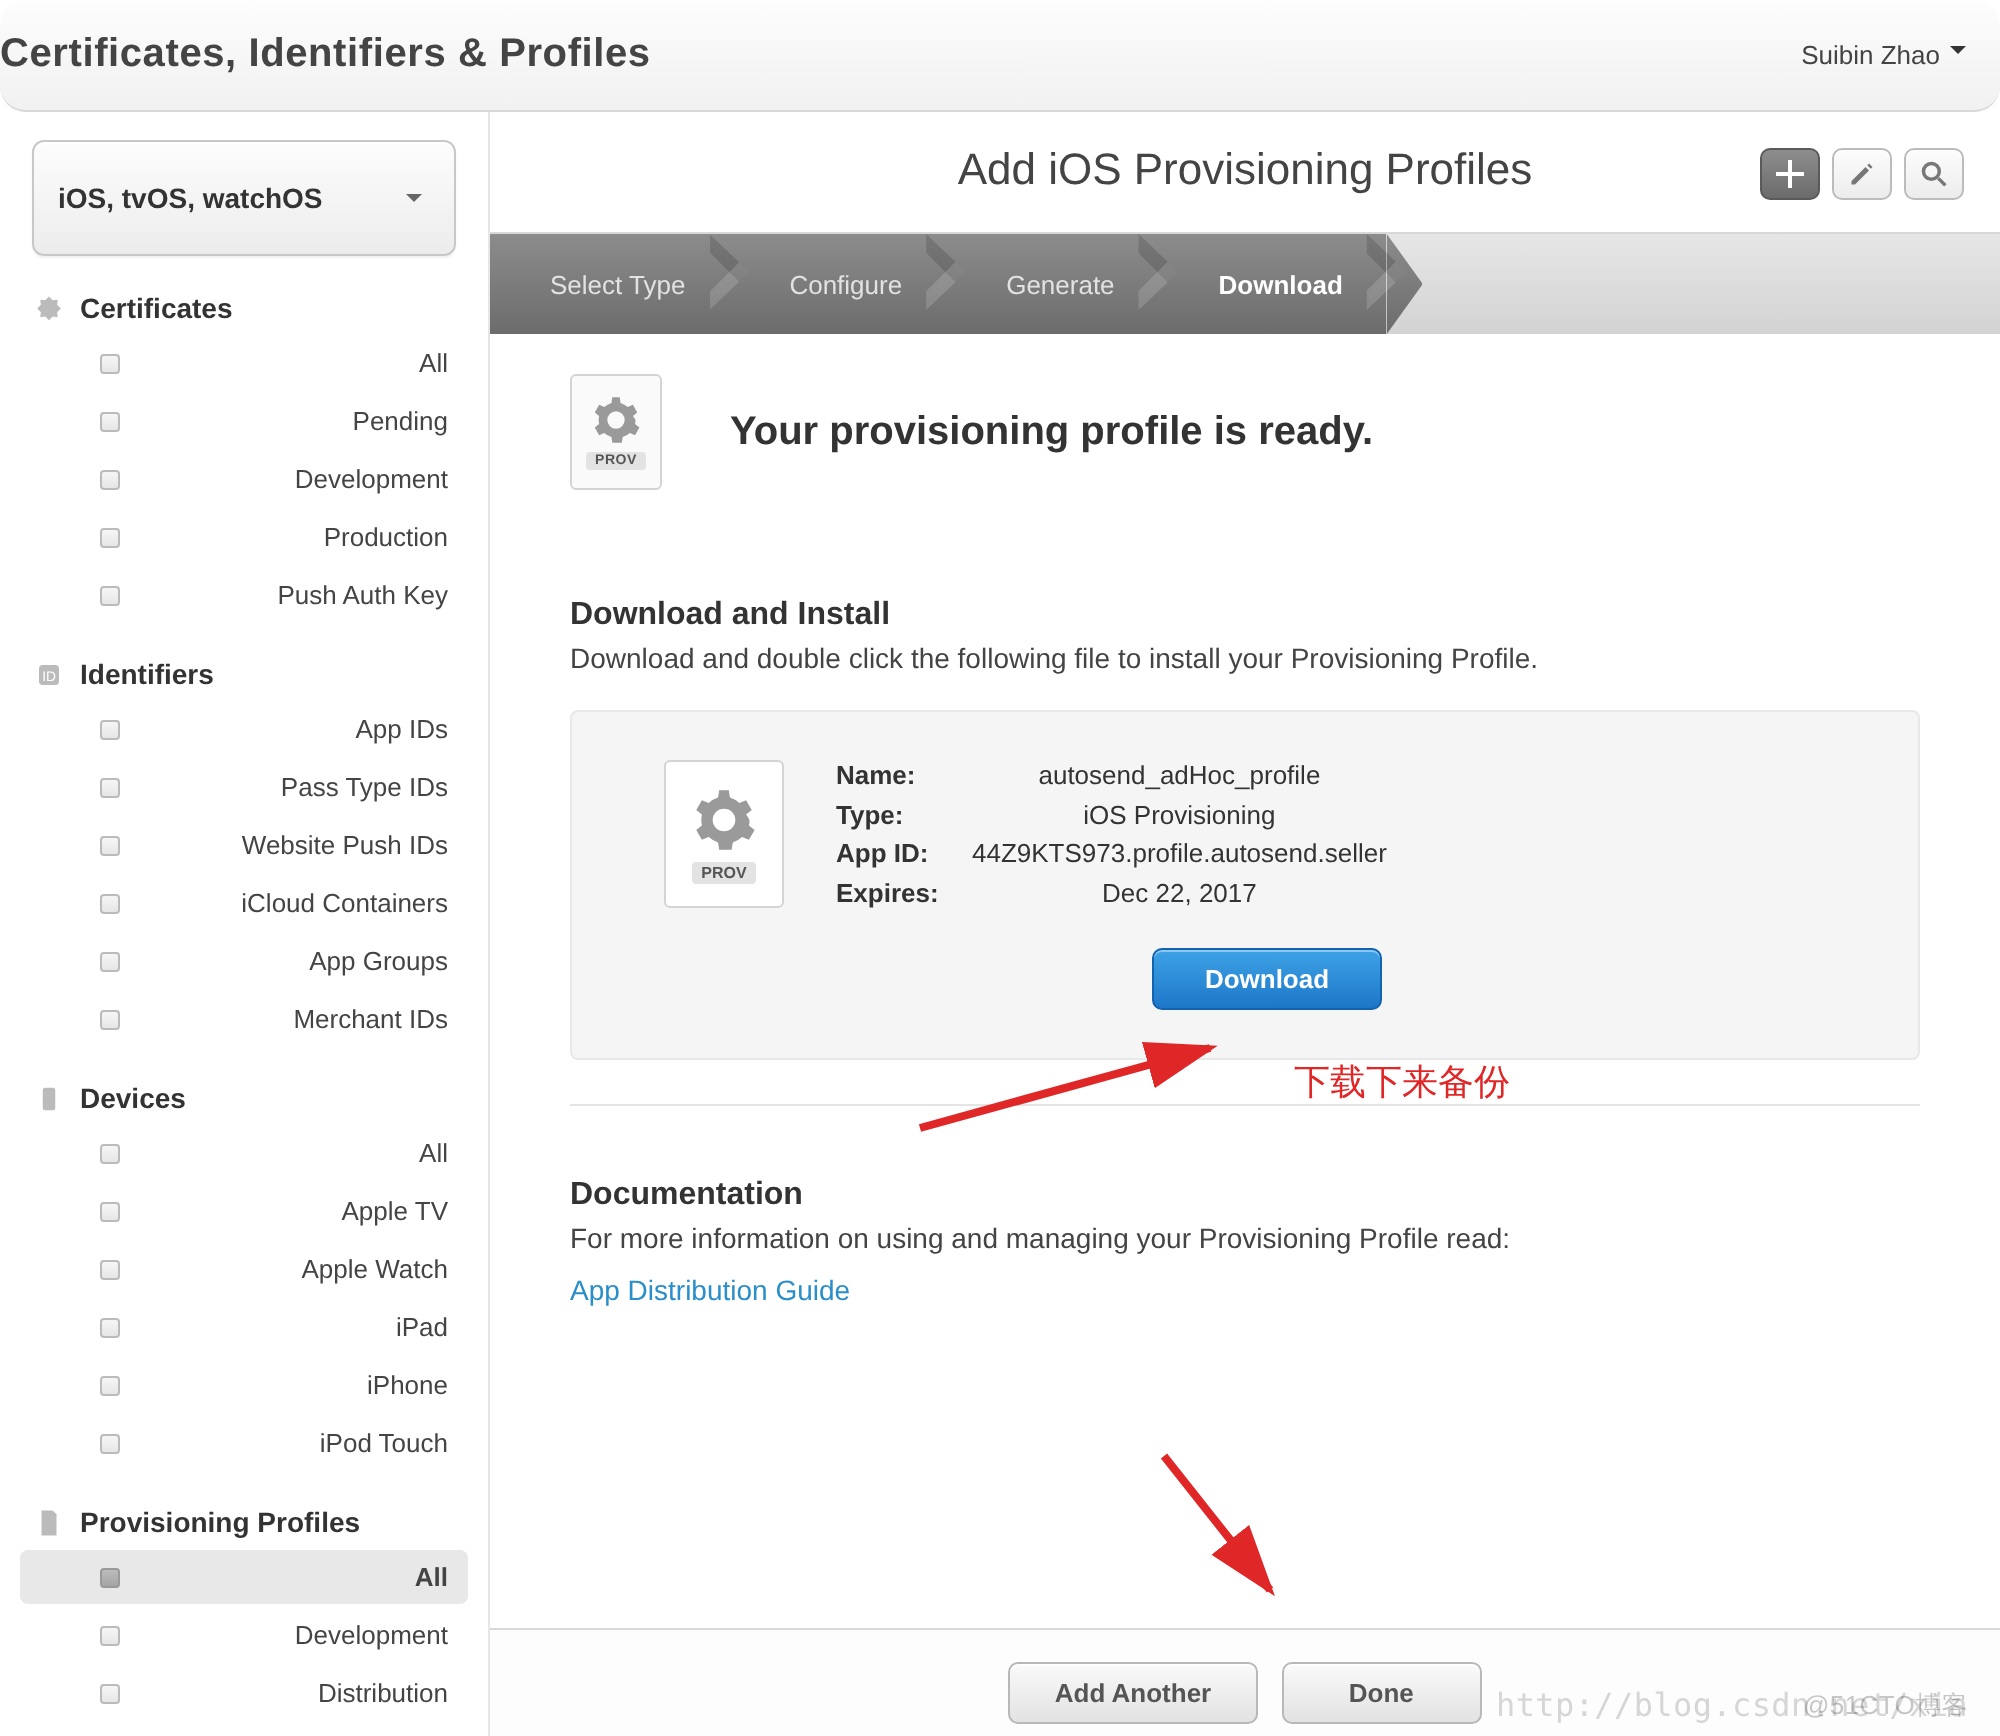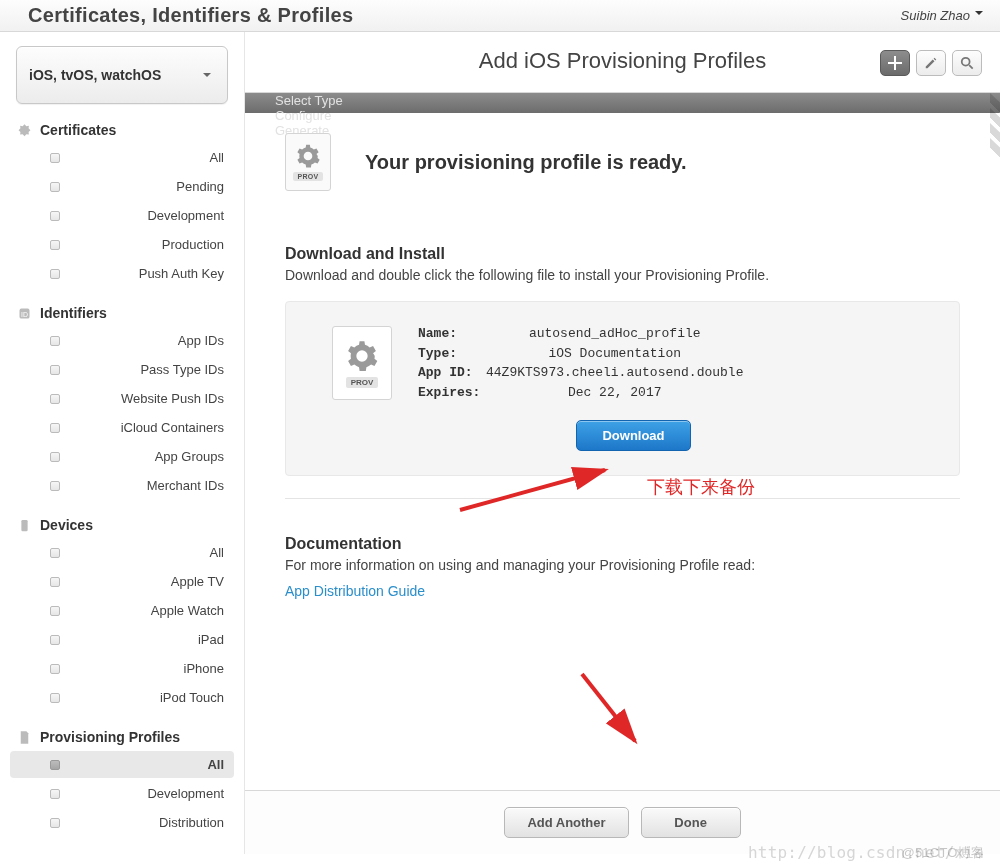--- a/index.html
+++ b/index.html
@@ -11,32 +11,33 @@
     width: 1000px;
     height: 868px;
     overflow: hidden;
     position: relative;
   }
   
   .top-header {
     display: flex;
     justify-content: space-between;
     align-items: center;
-    padding: 10px 16px 10px 28px;
+    padding: 10px 16px 10px 0;
     background: linear-gradient(#fdfdfd, #f1f1f1);
     border-bottom: 1px solid #d8d8d8;
-    height: 32px;
+    height: 56px;
+    border-radius: 13px;
   }
   .top-header h1 {
     font-size: 20px;
     font-weight: 600;
     color: #444;
     letter-spacing: .3px;
   }
-  .user-menu { font-size: 13px; color: #444; display: flex; gap: 4px; cursor: pointer; font-style: italic; }
+  .user-menu { font-size: 13px; color: #444; display: flex; gap: 4px; cursor: pointer; }
   .user-menu svg { width: 10px; height: 10px; fill: #333; }
   
   .layout { display: flex; height: calc(100% - 46px); }
   .sidebar {
     width: 245px;
     border-right: 1px solid #e6e6e6;
     padding-top: 14px;
     background: #fff;
   }
   .platform-select {
@@ -96,22 +97,21 @@
     display: flex; align-items: center; justify-content: center;
     cursor: pointer;
   }
   .tb-btn svg { width: 14px; height: 14px; fill: #777; }
   .tb-btn.primary { background: linear-gradient(#8d8d8d,#6b6b6b); border-color: #5a5a5a; }
   .tb-btn.primary svg { fill: #fff; }
   
   .stepbar {
     display: flex; align-items: stretch;
     background: linear-gradient(#8c8c8c,#6c6c6c);
-    height: 20px;
-    flex-direction: column;
+    height: 50px;
   }
   .step {
     position: relative;
     padding: 0 22px 0 30px;
     display: flex; align-items: center;
     color: #e2e2e2; font-size: 13px;
   }
   .step::after {
     content: ''; position: absolute; right: -10px; top: 0; bottom: 0;
     width: 20px; height: 38px;
@@ -154,21 +154,21 @@
     margin-top: 18px; padding: 24px 24px 24px 46px;
     position: relative;
   }
   .profile-card-inner { display: flex; gap: 26px; }
   .prov-icon-big {
     width: 60px; height: 74px; border: 1px solid #d4d4d4; border-radius: 3px;
     background: #fff; display: flex; flex-direction: column; align-items: center; justify-content: center; gap: 4px;
   }
   .prov-icon-big svg { width: 34px; height: 34px; fill: #9a9a9a; }
   .prov-icon-big .caption { font-size: 8px; background: #e3e3e3; color: #555; padding: 1px 5px; border-radius: 2px; font-weight: bold; }
-  .kv { display: grid; grid-template-columns: 64px 1fr; row-gap: 4px; column-gap: 4px; font-size: 13px; font-family: Liberation Mono, monospace; }
+  .kv { display: grid; grid-template-columns: 64px 1fr; row-gap: 4px; column-gap: 4px; font-size: 13px; }
   .kv .k { font-weight: bold; color: #333; }
   .kv .v { color: #333; text-align: center; }
   .dl-btn {
     display: block; margin: 20px auto 0;
     background: linear-gradient(#3ea2e6, #1d77c9);
     color: #fff; font-weight: bold; font-size: 13px;
     padding: 7px 25px; border: 1px solid #1364b0; border-radius: 5px;
     box-shadow: inset 0 1px 0 rgba(255,255,255,.4);
     cursor: pointer;
   }
@@ -410,23 +410,23 @@
             <div class="prov-icon-big">
               <svg viewBox="0 0 24 24">
                   <path d="M12 8a4 4 0 100 8 4 4 0 000-8zm9 4a9 9 0 01-.2 1.9l2 1.6-2 3.5-2.4-1a8.8 8.8 0 01-3.3 1.9l-.4 2.6H10.3l-.4-2.6a8.8 8.8 0 01-3.3-1.9l-2.4 1-2-3.5 2-1.6A9 9 0 014 12a9 9 0 01.2-1.9L2.2 8.5l2-3.5 2.4 1a8.8 8.8 0 013.3-1.9l.4-2.6h3.4l.4 2.6a8.8 8.8 0 013.3 1.9l2.4-1 2 3.5-2 1.6A9 9 0 0121 12z"></path>
                 </svg>
               <div class="caption">PROV</div>
             </div>
             <div class="kv">
               <div class="k">Name:</div>
               <div class="v">autosend_adHoc_profile</div>
               <div class="k">Type:</div>
-              <div class="v">iOS Documentation</div>
+              <div class="v">iOS Provisioning</div>
               <div class="k">App ID:</div>
-              <div class="v">44Z9KTS973.cheeli.autosend.double</div>
+              <div class="v">44Z9KTS973.profile.autosend.seller</div>
               <div class="k">Expires:</div>
               <div class="v">Dec 22, 2017</div>
             </div>
           </div>
           <button class="dl-btn">Download</button>
         </div>
       </div>
 
       <svg class="anno-arrow" style="left:210px; top:352px;" width="160" height="50" viewBox="0 0 160 50">
         <defs>

